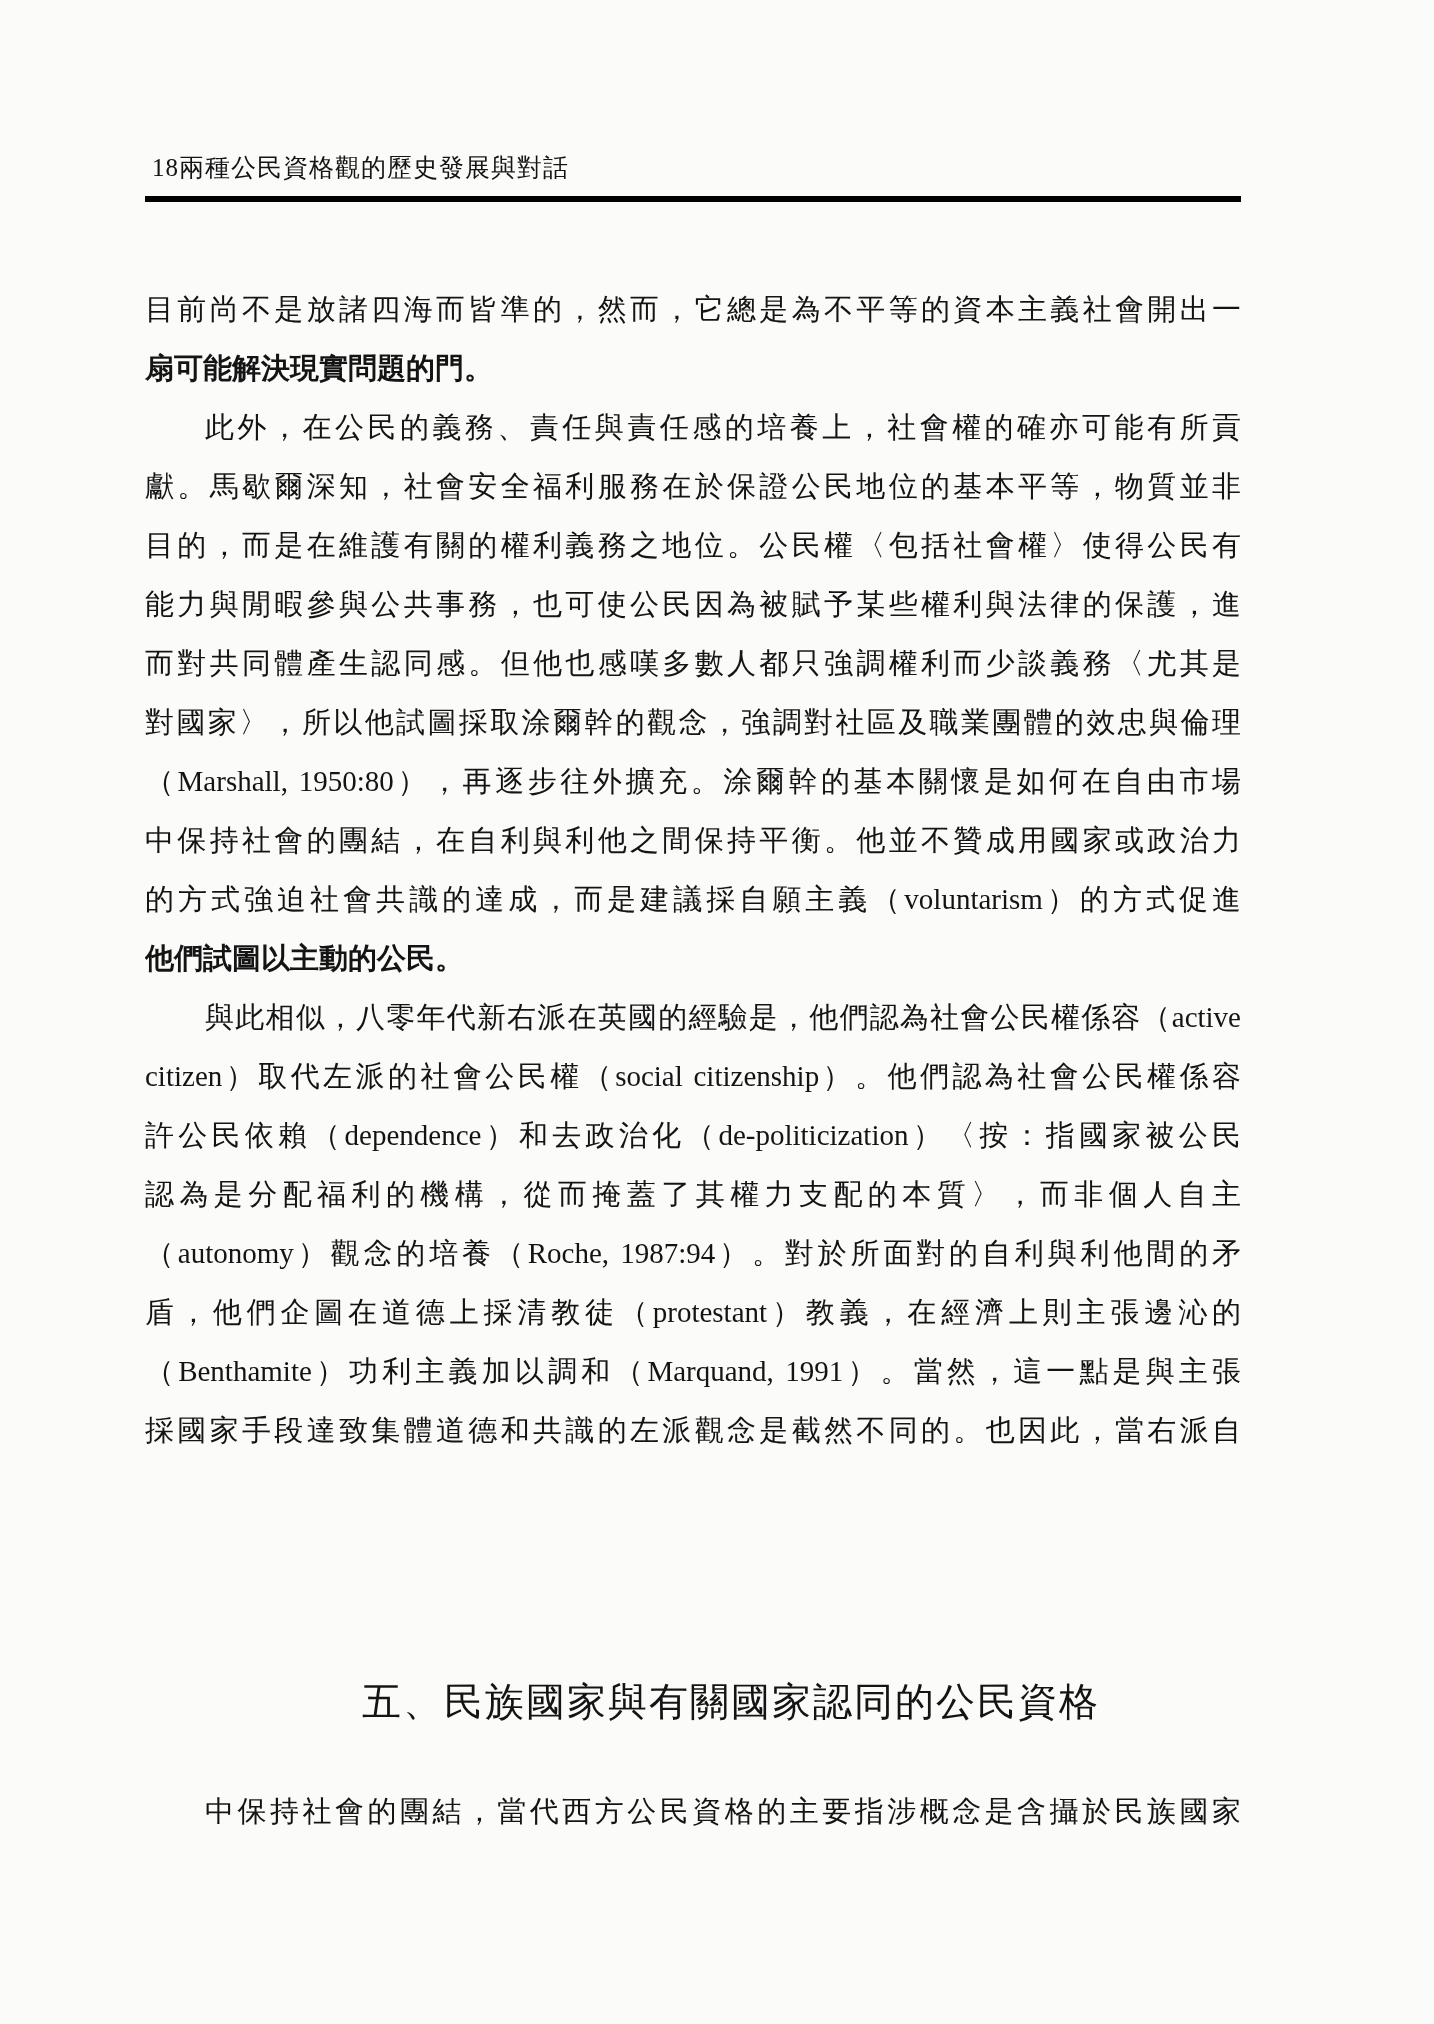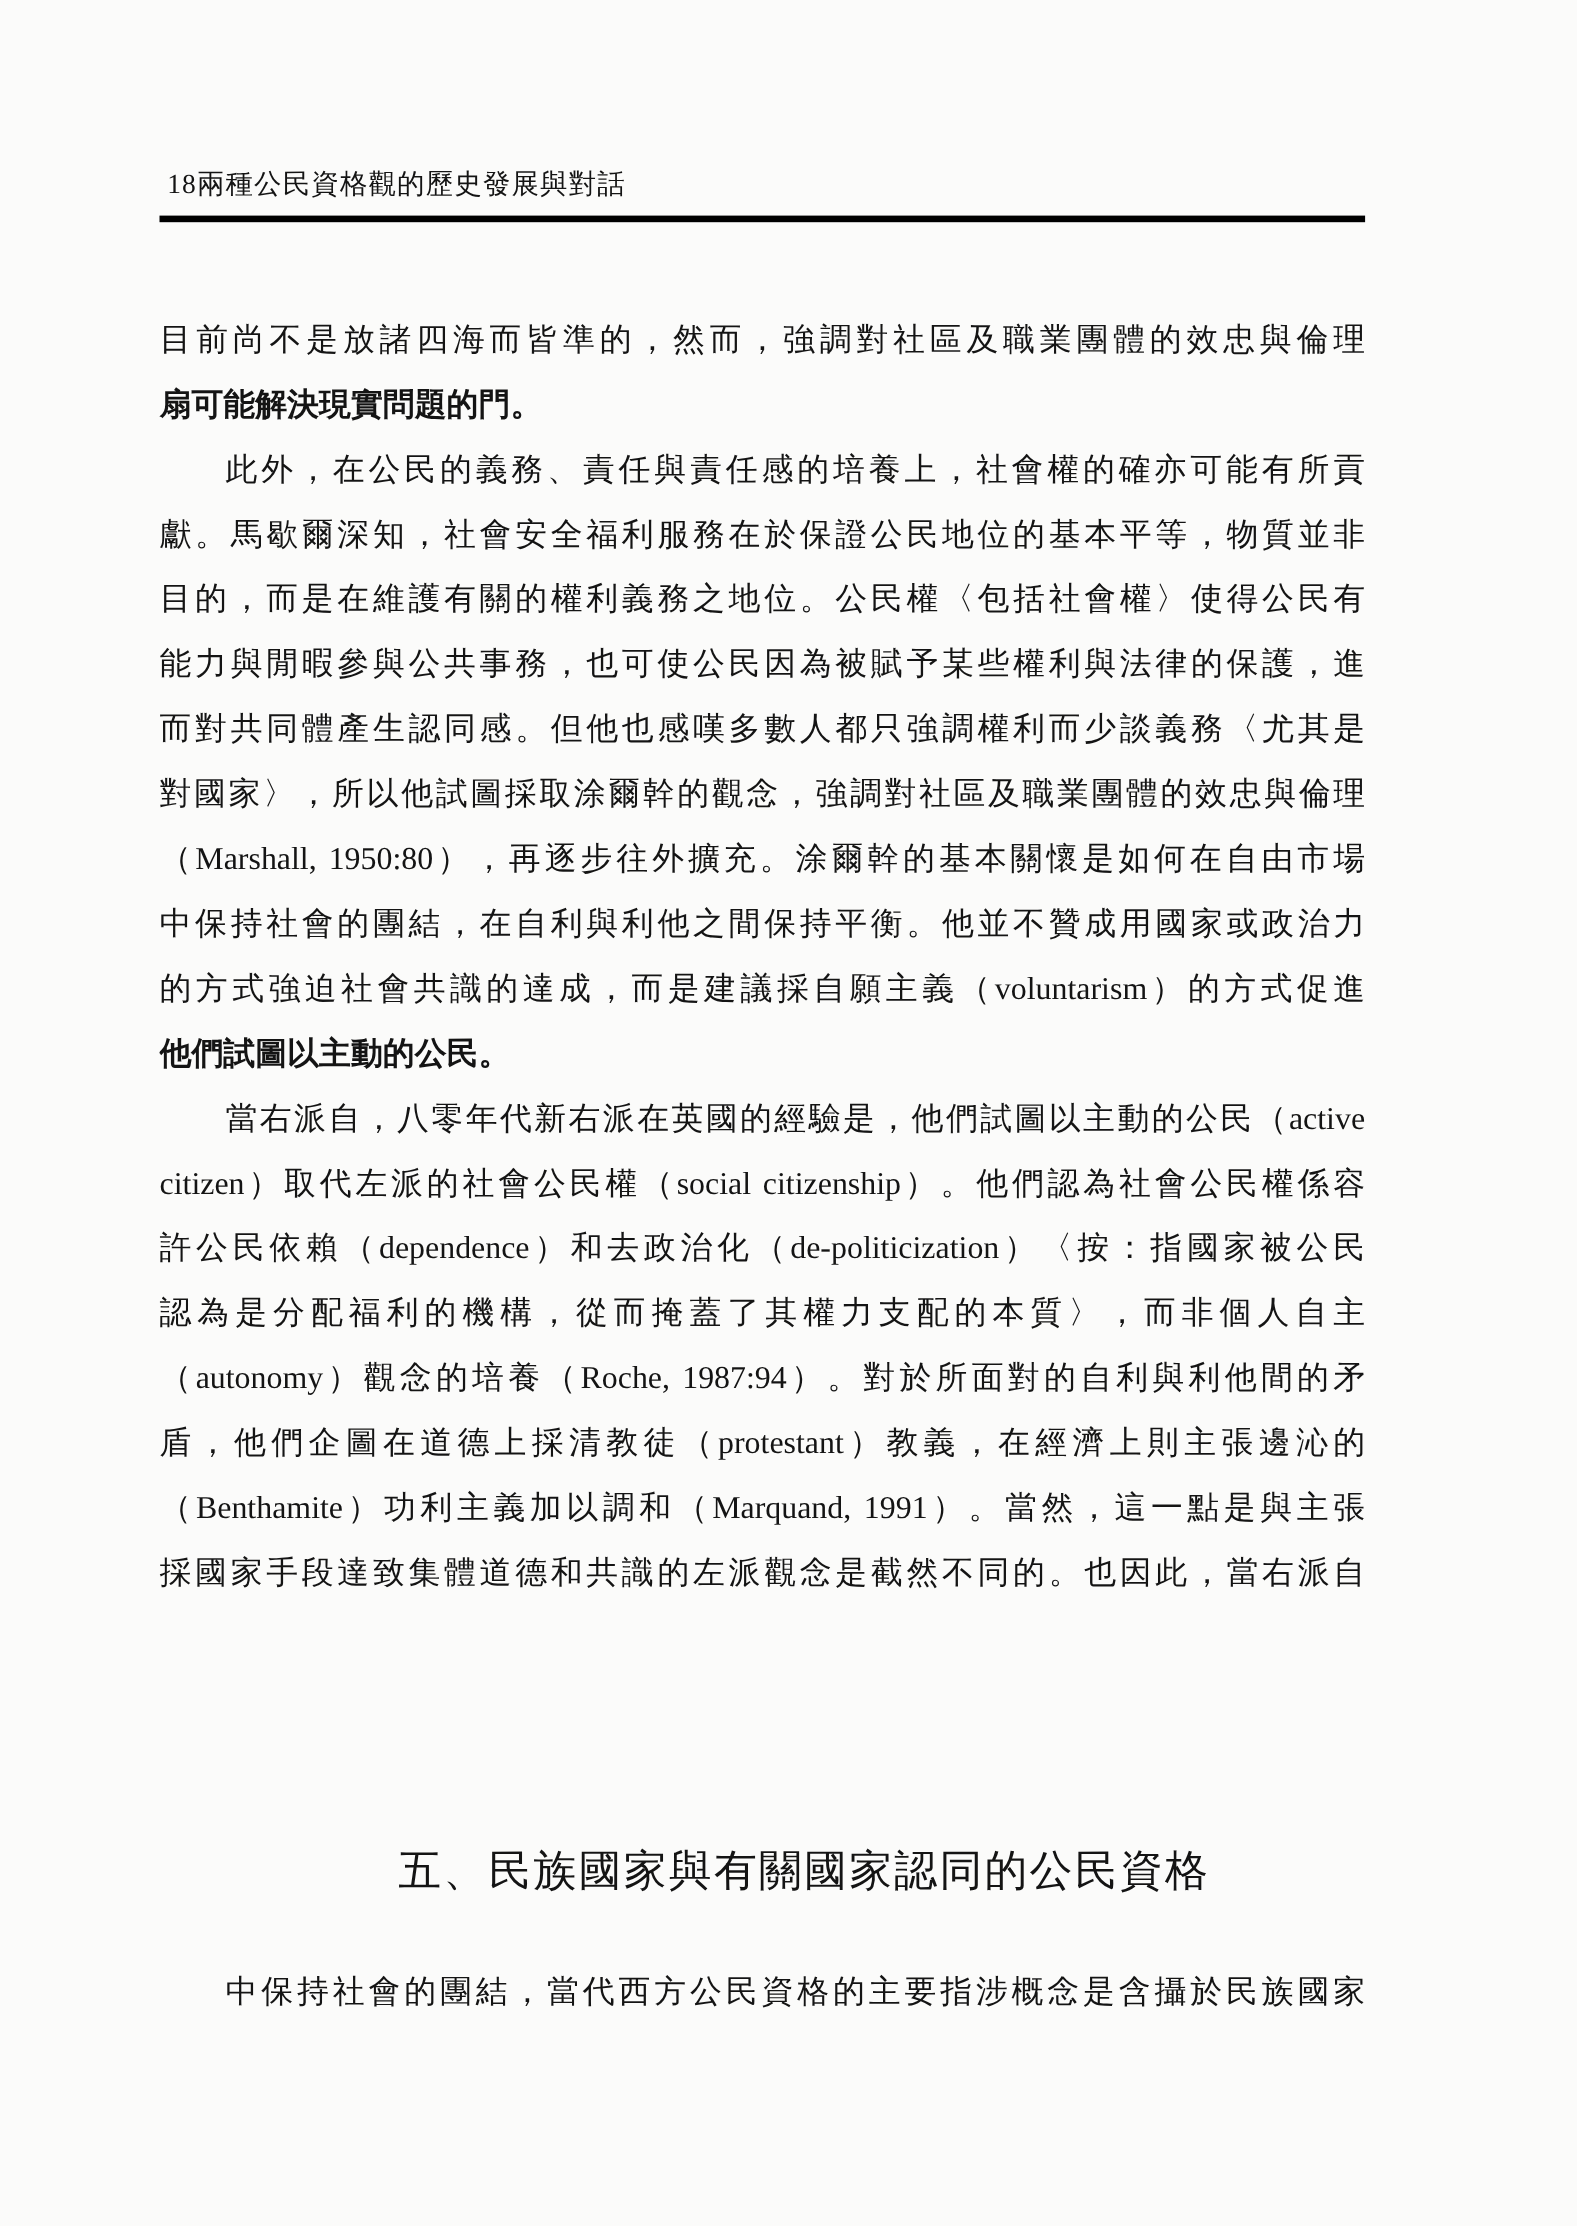--- a/index.html
+++ b/index.html
@@ -62,33 +62,33 @@
 
 <div class="page">
 
   <header class="running-header">
     <span class="num">18</span><span>兩種公民資格觀的歷史發展與對話</span>
   </header>
 
   <div class="header-rule"></div>
 
   <main class="body-block">
-    <div class="ln">目前尚不是放諸四海而皆準的，然而，強調對社區及職業團體的效忠與倫理</div>
+    <div class="ln">目前尚不是放諸四海而皆準的，然而，它總是為不平等的資本主義社會開出一</div>
     <div class="ln end">扇可能解決現實問題的門。</div>
     <div class="ln indent">此外，在公民的義務、責任與責任感的培養上，社會權的確亦可能有所貢</div>
     <div class="ln">獻。馬歇爾深知，社會安全福利服務在於保證公民地位的基本平等，物質並非</div>
     <div class="ln">目的，而是在維護有關的權利義務之地位。公民權〈包括社會權〉使得公民有</div>
     <div class="ln">能力與閒暇參與公共事務，也可使公民因為被賦予某些權利與法律的保護，進</div>
     <div class="ln">而對共同體產生認同感。但他也感嘆多數人都只強調權利而少談義務〈尤其是</div>
     <div class="ln">對國家〉，所以他試圖採取涂爾幹的觀念，強調對社區及職業團體的效忠與倫理</div>
     <div class="ln">（Marshall, 1950:80），再逐步往外擴充。涂爾幹的基本關懷是如何在自由市場</div>
     <div class="ln">中保持社會的團結，在自利與利他之間保持平衡。他並不贊成用國家或政治力</div>
     <div class="ln">的方式強迫社會共識的達成，而是建議採自願主義（voluntarism）的方式促進</div>
     <div class="ln end">他們試圖以主動的公民。</div>
-    <div class="ln indent">當右派自，八零年代新右派在英國的經驗是，他們試圖以主動的公民（active</div>
+    <div class="ln indent">與此相似，八零年代新右派在英國的經驗是，他們認為社會公民權係容（active</div>
     <div class="ln">citizen）取代左派的社會公民權（social citizenship）。他們認為社會公民權係容</div>
     <div class="ln">許公民依賴（dependence）和去政治化（de-politicization）〈按：指國家被公民</div>
     <div class="ln">認為是分配福利的機構，從而掩蓋了其權力支配的本質〉，而非個人自主</div>
     <div class="ln">（autonomy）觀念的培養（Roche, 1987:94）。對於所面對的自利與利他間的矛</div>
     <div class="ln">盾，他們企圖在道德上採清教徒（protestant）教義，在經濟上則主張邊沁的</div>
     <div class="ln">（Benthamite）功利主義加以調和（Marquand, 1991）。當然，這一點是與主張</div>
     <div class="ln">採國家手段達致集體道德和共識的左派觀念是截然不同的。也因此，當右派自</div>
   </main>
 
   <h2 class="section-heading">五、民族國家與有關國家認同的公民資格</h2>

